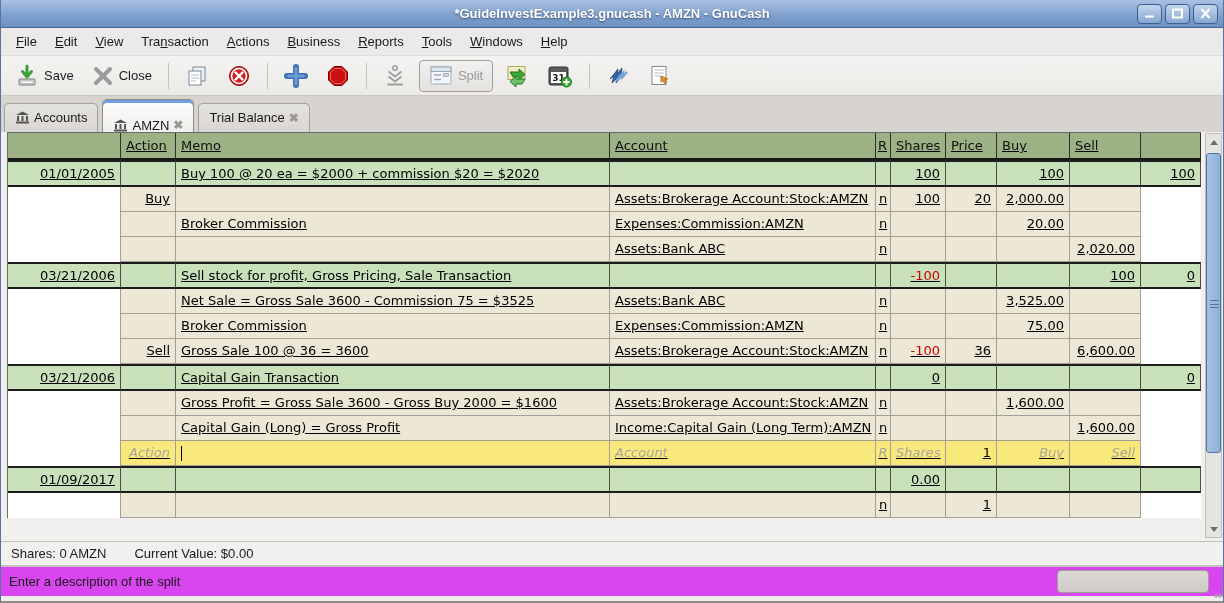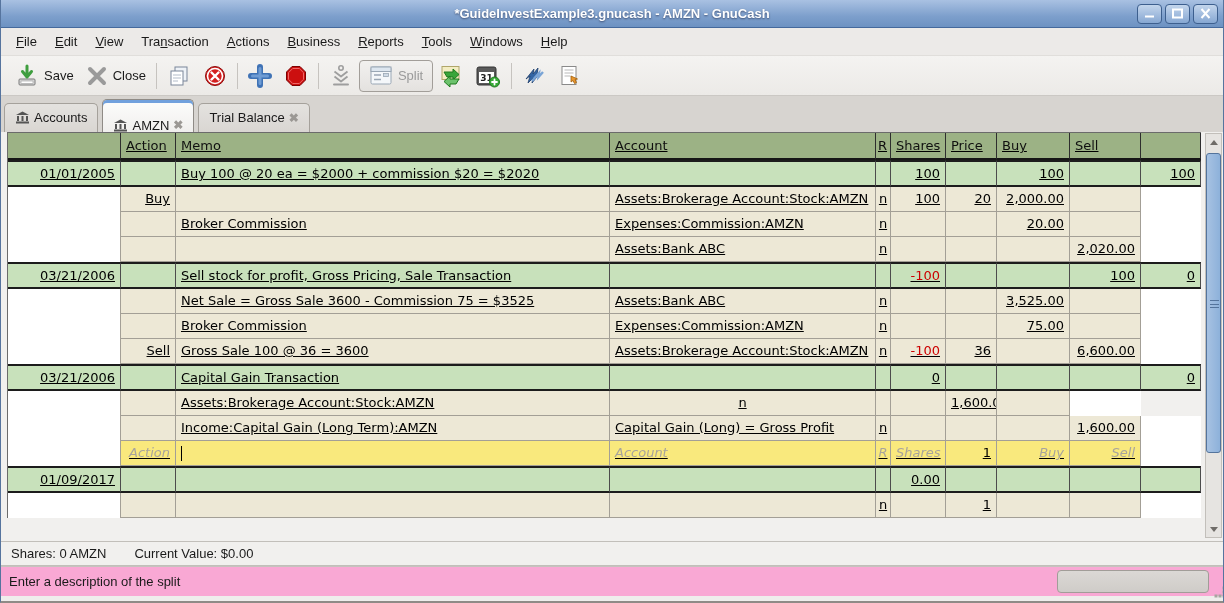--- a/index.html
+++ b/index.html
@@ -20,21 +20,21 @@
     color:#fff; font-weight:bold; font-size:13px; text-shadow:0 1px 2px rgba(0,0,30,.5); }
   .win-buttons{ margin-left:auto; display:flex; gap:3px; padding-right:5px; z-index:2;}
   .win-btn{ width:25px; height:20px; border:1px solid #3d5f8e; border-radius:4px;
     background:linear-gradient(#c3d5ec,#86a7d2); display:flex; align-items:center; justify-content:center;}
   .win-btn svg{ display:block; }
   
   .menubar{ height:28px; background:#eceae8; display:flex; align-items:center; padding-left:6px; border-bottom:1px solid #e0dedb;}
   .menu-item{ font-size:13px; color:#1a1a1a; padding:5px 9px; cursor:default;}
   .menu-item u{ text-decoration:underline; }
   
-  .toolbar{ height:40px; background:linear-gradient(#f4f3f1,#eceae7); display:flex; align-items:center; padding-left:8px; border-bottom:1px solid #cbc8c4;}
+  .toolbar{ height:40px; background:linear-gradient(#f4f3f1,#eceae7); display:flex; align-items:center; padding-left:8px; gap:6px; border-bottom:1px solid #cbc8c4;}
   .tb-btn{ display:flex; align-items:center; gap:5px; padding:4px 6px; border-radius:4px; font-size:13px; color:#1a1a1a;}
   .tb-sep{ width:1px; height:26px; background:#c6c3bf; margin:0 4px;}
   .tb-btn.toggled{ border:1px solid #a29e99; background:linear-gradient(#f2f1ef,#e4e2df); padding:4px 9px;}
   .tb-label-dim{ color:#9a9a9a; }
   .tb-btn svg{ display:block; }
   
   .tabbar{ height:36px; background:#d7d4d0; display:flex; align-items:flex-end; padding-left:3px; }
   .tab{ display:flex; align-items:center; gap:4px; font-size:13px; color:#1a1a1a;
     background:linear-gradient(#e4e2df,#d9d6d2); border:1px solid #a5a19b; border-bottom:none;
     border-radius:5px 5px 0 0; padding:5px 10px 6px 10px; margin-right:4px; height:29px;text-align:right;}
@@ -71,21 +71,21 @@
   .tri-up{ width:0;height:0;border-left:4px solid transparent;border-right:4px solid transparent;border-bottom:5px solid #6f6c68;}
   .tri-down{ width:0;height:0;border-left:4px solid transparent;border-right:4px solid transparent;border-top:5px solid #6f6c68;}
   .sb-thumb{ position:absolute; left:0; top:19px; width:15px; height:300px; border-radius:3px;
     background:linear-gradient(90deg,#a7c2e2,#8db1da); border:1px solid #54749c; }
   .sb-grip{ position:absolute; left:3px; top:146px; width:9px; height:8px;
     border-top:1px solid #54749c; border-bottom:1px solid #54749c;}
   .sb-grip:after{ content:""; position:absolute; left:0; top:3px; width:9px; border-top:1px solid #54749c;}
   
   .summary-bar{ height:25px; background:#f1f0ee; border:1px solid #c2bfba; border-left:none; border-right:none;
     display:flex; align-items:center; gap:28px; padding-left:10px; font-size:13px; color:#1a1a1a;}
-  .status-bar{ position:relative; height:30px; background:#f9a8d4; border-top:1px solid #c6c3be;
+  .status-bar{ position:relative; height:30px; background:#d946ef; border-top:1px solid #c6c3be;
     display:flex; align-items:center; padding-left:8px; font-size:13px; color:#1a1a1a;}
   .progress{ position:absolute; right:14px; top:3px; width:152px; height:23px; border:1px solid #a19d98; border-radius:4px;
     background:linear-gradient(#dbd8d5,#cfccc8);}
   .grip{ position:absolute; right:2px; bottom:3px; width:10px; height:10px;
     box-shadow:8px 8px 0 -3.5px #a8a5a0, 4px 8px 0 -3.5px #a8a5a0, 8px 4px 0 -3.5px #a8a5a0, 0 8px 0 -3.5px #a8a5a0, 8px 0 0 -3.5px #a8a5a0;}
 </style>
 </head>
 <body>
 
 <div class="window">
@@ -363,33 +363,34 @@
             <div class="cell col-r"><span></span></div>
             <div class="cell col-shares"><span>0</span></div>
             <div class="cell col-price"><span></span></div>
             <div class="cell col-buy"><span></span></div>
             <div class="cell col-sell"><span></span></div>
             <div class="cell col-balance"><span>0</span></div>
           </div>
           <div class="reg-row split">
             <div class="cell col-date void"><span></span></div>
             <div class="cell col-action"><span></span></div>
+            <div class="cell col-memo"><span>Gross Profit = Gross Sale 3600 - Gross Buy 2000 = $1600</span></div>
             <div class="cell col-account"><span>Assets:Brokerage Account:Stock:AMZN</span></div>
             <div class="cell col-r"><span>n</span></div>
             <div class="cell col-shares"><span></span></div>
             <div class="cell col-price"><span></span></div>
             <div class="cell col-buy"><span>1,600.00</span></div>
             <div class="cell col-sell"><span></span></div>
             <div class="cell col-balance void"><span></span></div>
           </div>
           <div class="reg-row split">
             <div class="cell col-date void"><span></span></div>
             <div class="cell col-action"><span></span></div>
+            <div class="cell col-memo"><span>Capital Gain (Long) = Gross Profit</span></div>
             <div class="cell col-account"><span>Income:Capital Gain (Long Term):AMZN</span></div>
-            <div class="cell col-memo"><span>Capital Gain (Long) = Gross Profit</span></div>
             <div class="cell col-r"><span>n</span></div>
             <div class="cell col-shares"><span></span></div>
             <div class="cell col-price"><span></span></div>
             <div class="cell col-buy"><span></span></div>
             <div class="cell col-sell"><span>1,600.00</span></div>
             <div class="cell col-balance void"><span></span></div>
           </div>
           <div class="reg-row edit">
             <div class="cell col-date void"><span></span></div>
             <div class="cell col-action ph"><span>Action</span></div>

